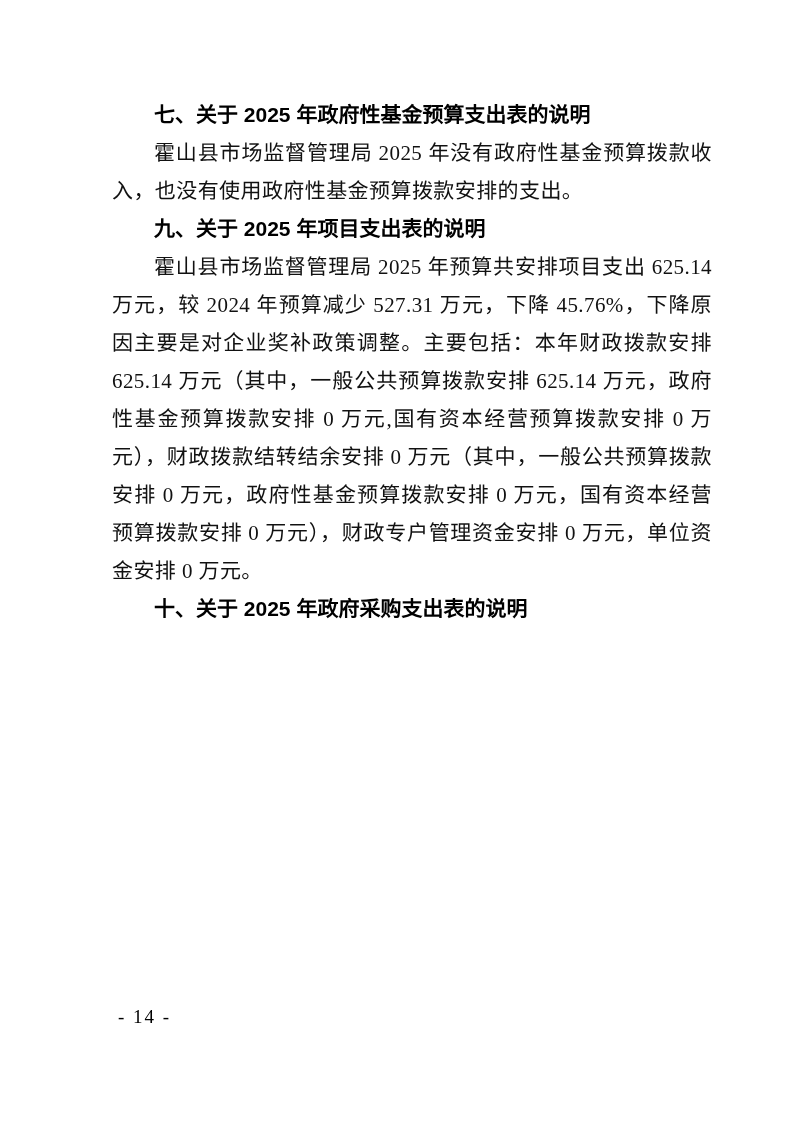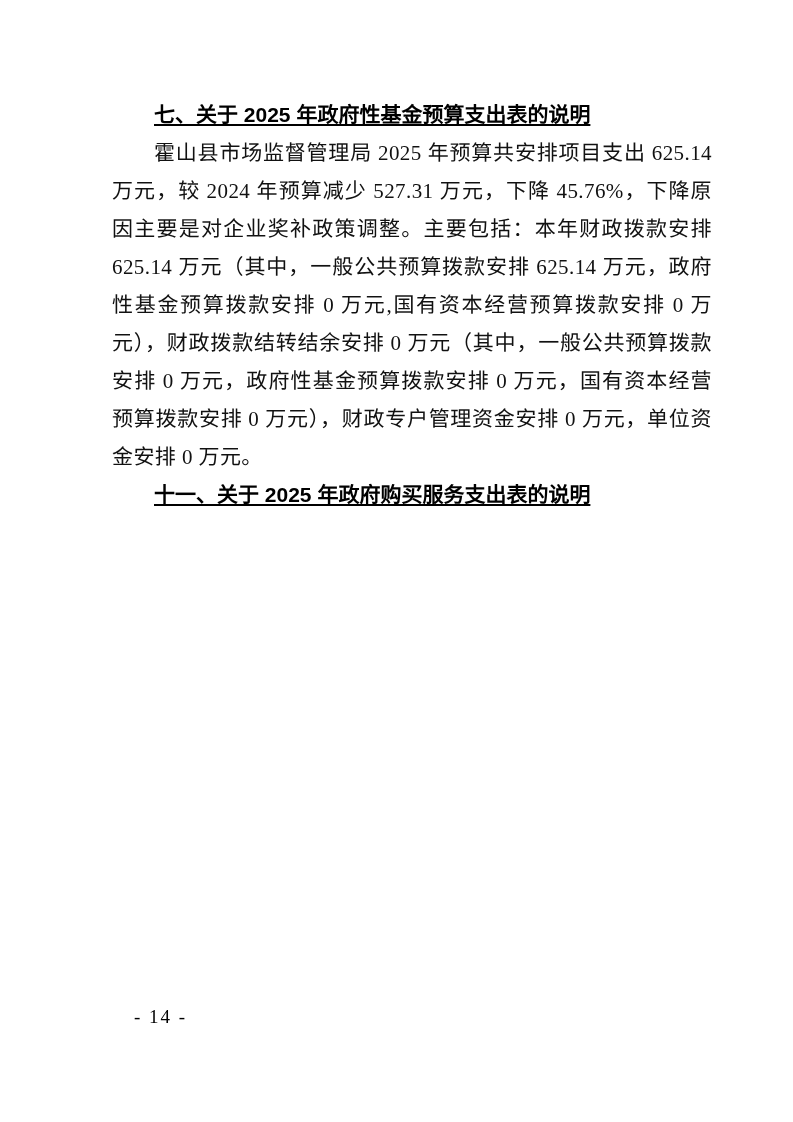--- a/index.html
+++ b/index.html
@@ -22,48 +22,49 @@
   }
   .doc-heading {
     margin: 0;
     font-family: "Liberation Sans", "DejaVu Sans", sans-serif;
     font-weight: 700;
     font-size: 21px;
     line-height: 38px;
     text-indent: 2em;
     color: #000000;
     white-space: normal;
-    text-decoration: underline;
   }
   .doc-para {
     margin: 0;
     font-family: "Liberation Serif", "DejaVu Serif", serif;
     font-size: 21px;
     line-height: 38px;
     text-indent: 2em;
     text-align: justify;
     text-justify: inter-character;
     letter-spacing: 0.02em;
     color: #111111;
   }
   .page-footer {
     position: absolute;
-    left: 134px;
+    left: 118px;
     top: 1006px;
     font-family: "Liberation Serif", "DejaVu Serif", serif;
     font-size: 19px;
     letter-spacing: 2px;
     color: #000000;
   }
 </style>
 </head>
 <body>
 
 <div class="page">
   <main class="doc-body" id="doc-body">
       <p class="doc-heading">七、关于 2025 年政府性基金预算支出表的说明</p>
+      <p class="doc-para">霍山县市场监督管理局 2025 年没有政府性基金预算拨款收入，也没有使用政府性基金预算拨款安排的支出。</p>
+      <p class="doc-heading">九、关于 2025 年项目支出表的说明</p>
       <p class="doc-para">霍山县市场监督管理局 2025 年预算共安排项目支出 625.14 万元，较 2024 年预算减少 527.31 万元，下降 45.76%，下降原因主要是对企业奖补政策调整。主要包括：本年财政拨款安排 625.14 万元（其中，一般公共预算拨款安排 625.14 万元，政府性基金预算拨款安排 0 万元,国有资本经营预算拨款安排 0 万元），财政拨款结转结余安排 0 万元（其中，一般公共预算拨款安排 0 万元，政府性基金预算拨款安排 0 万元，国有资本经营预算拨款安排 0 万元），财政专户管理资金安排 0 万元，单位资金安排 0 万元。</p>
-      <p class="doc-heading">十一、关于 2025 年政府购买服务支出表的说明</p>
+      <p class="doc-heading">十、关于 2025 年政府采购支出表的说明</p>
     </main>
   <footer class="page-footer">
     <span>- 14 -</span>
   </footer>
 </div>
 
 </body></html>

